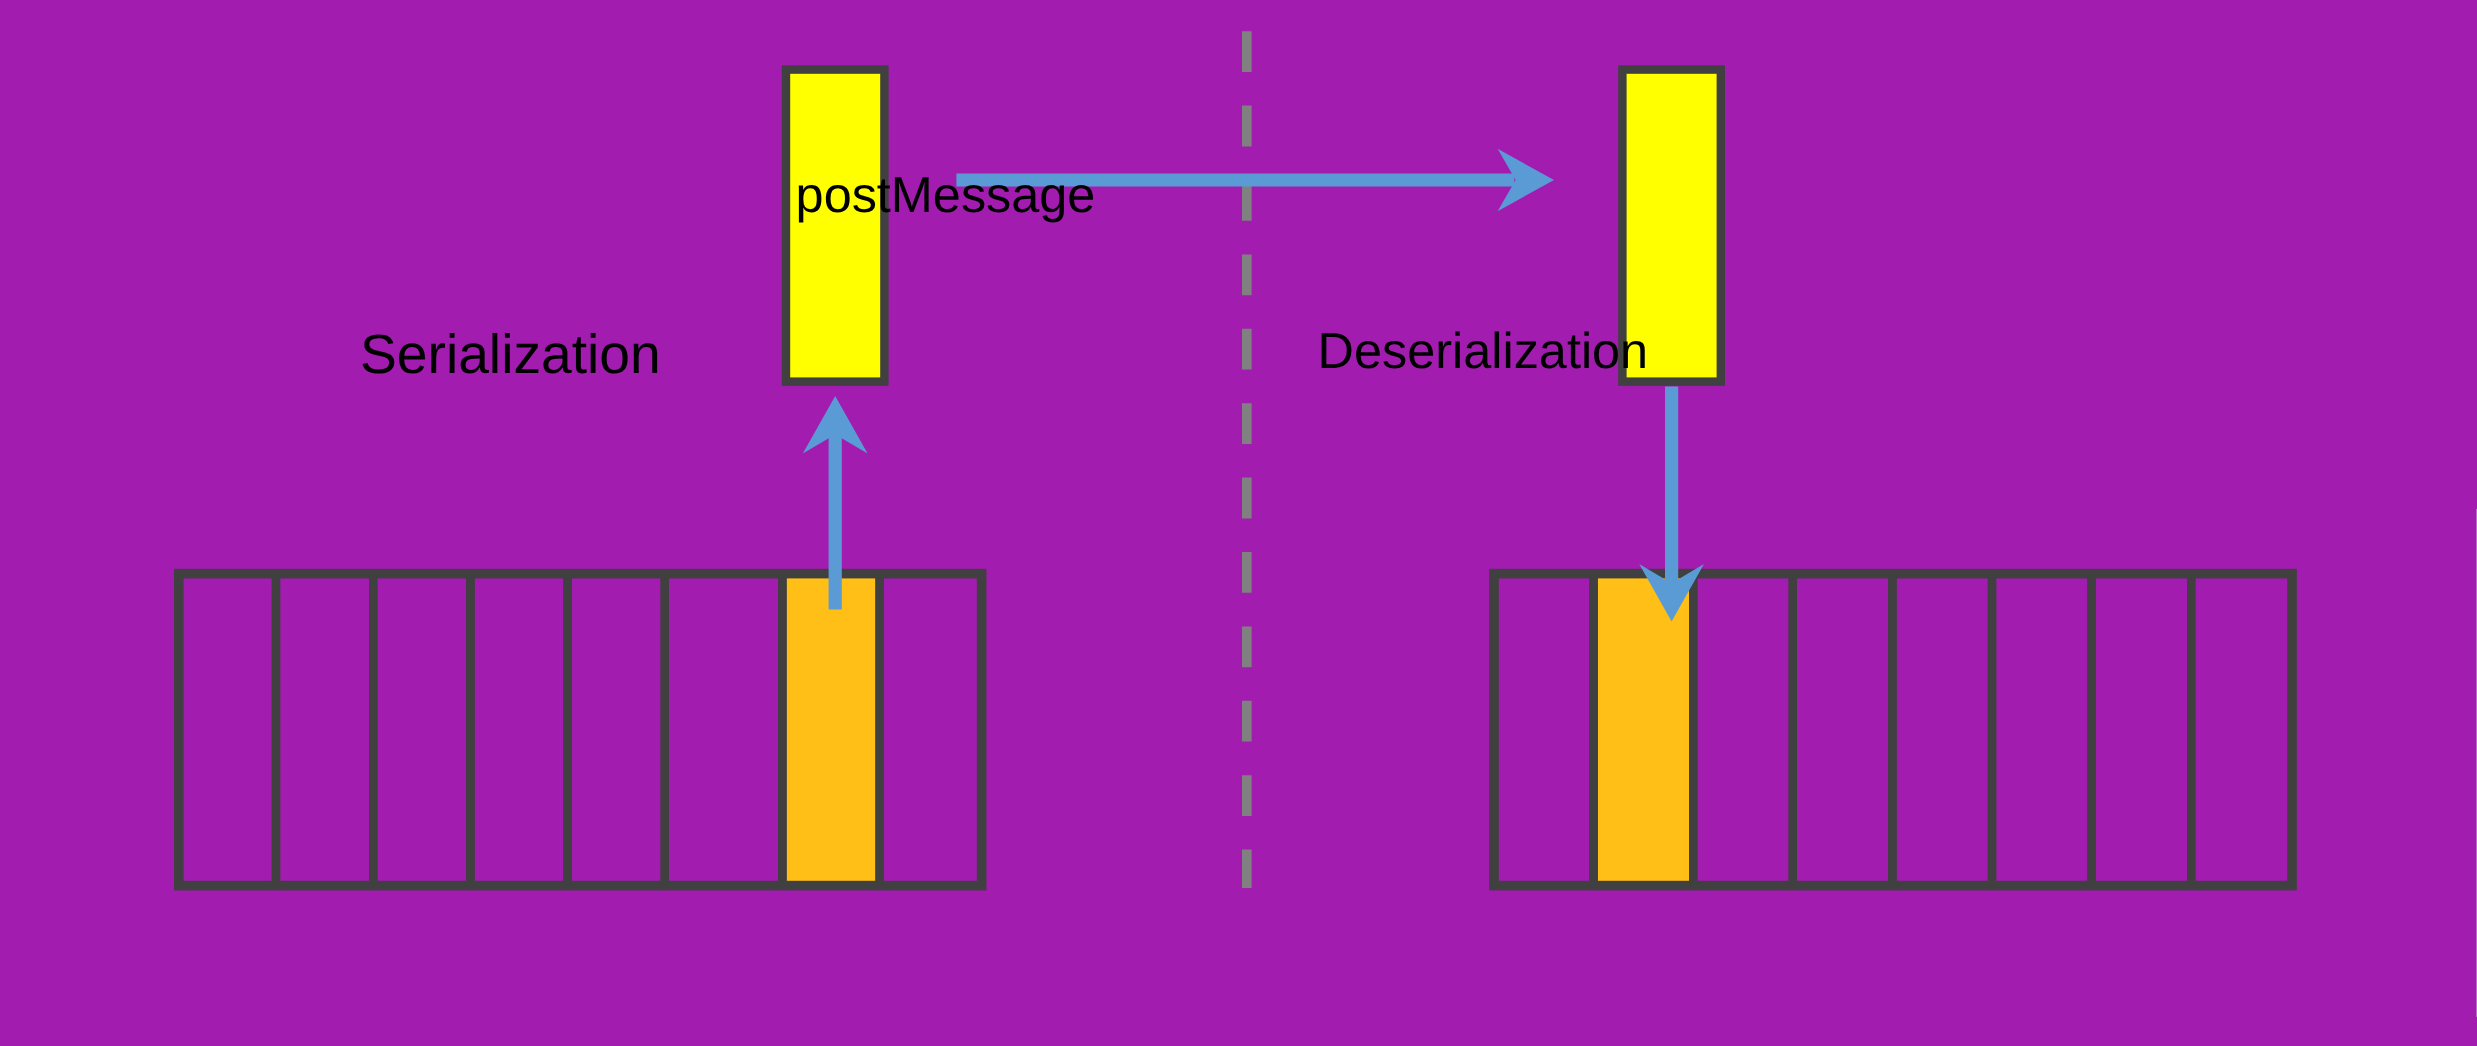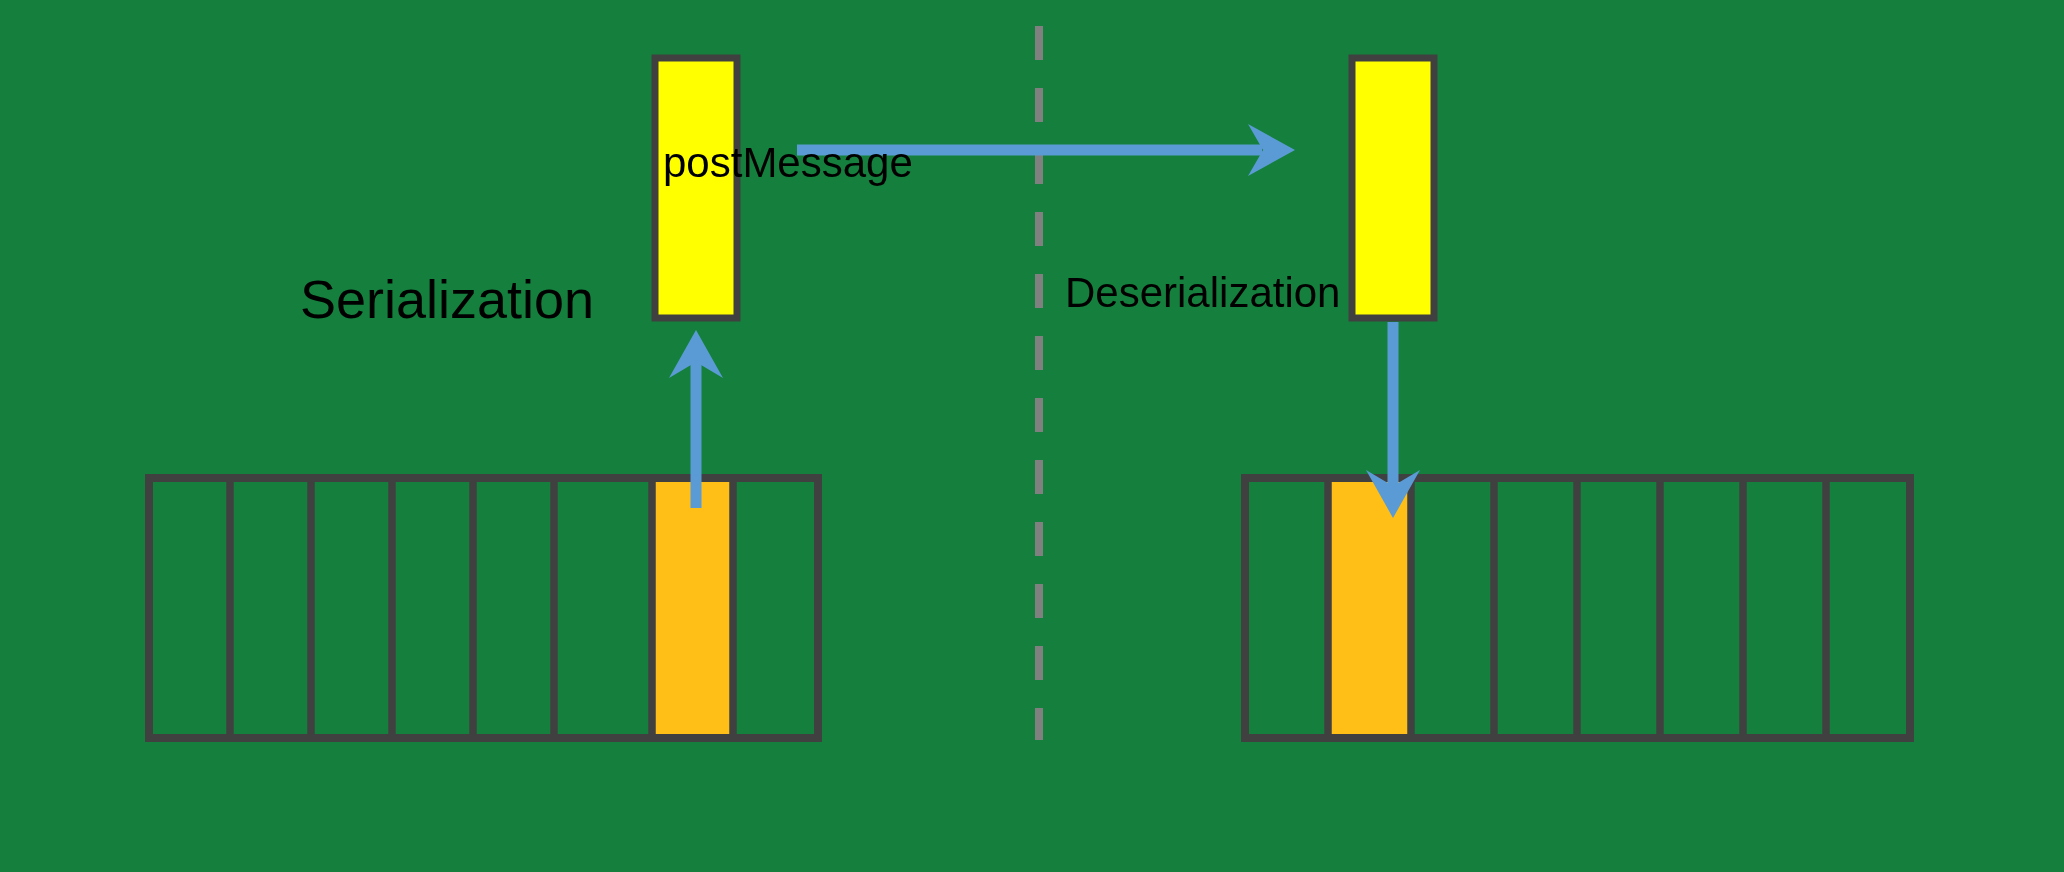--- a/index.html
+++ b/index.html
@@ -8,45 +8,45 @@
     padding: 0;
     background: #ffffff;
   }
   body {
     font-family: "Liberation Sans", sans-serif;
   }
   #stage {
     position: relative;
     width: 2064px;
     height: 872px;
-    background: #15803d;
+    background: #a21caf;
     overflow: hidden;
   }
   #stage svg {
     position: absolute;
     top: 0;
     left: 0;
     width: 2064px;
     height: 872px;
   }
   .diag-label {
     position: absolute;
     color: #000000;
     font-family: "Liberation Sans", sans-serif;
     font-weight: 400;
     white-space: nowrap;
     line-height: 1;
   }
   .lbl-serialization {
     left: 300px;
     top: 272px;
-    font-size: 54px;
+    font-size: 46px;
   }
   .lbl-deserialization {
-    left: 1065px;
+    left: 1098px;
     top: 272px;
     font-size: 42px;
   }
   .lbl-postmessage {
     left: 663px;
     top: 142px;
     font-size: 42px;
   }
   .lbl-title {
     left: 615px;

